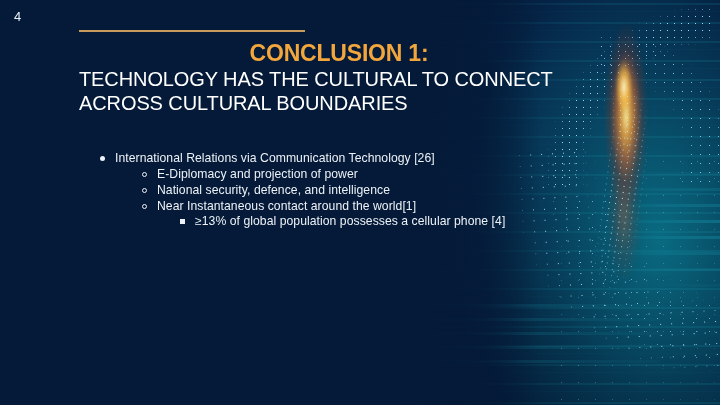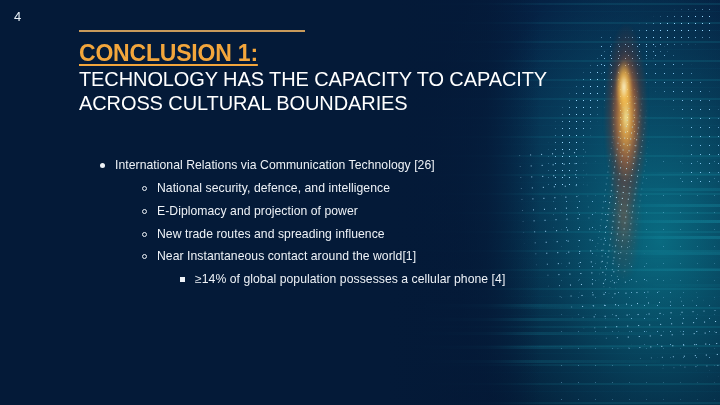--- a/index.html
+++ b/index.html
@@ -235,45 +235,44 @@
     height: 2px;
     background: #c89a5b;
     margin-bottom: 10px;
   }
   .title-accent {
     font-size: 23px;
     font-weight: bold;
     color: #f3a63c;
     letter-spacing: -0.2px;
     line-height: 1.04;
-    text-decoration: underline;
     text-underline-offset: 3px;
     text-decoration-thickness: 2px;
     margin: 0;
+    text-align: center;
   }
   .title-main {
     font-size: 20px;
     color: #ffffff;
     line-height: 1.18;
     letter-spacing: -0.1px;
     margin: 2px 0 0 0;
     white-space: pre-line;
   }
 
   .bullets {
     position: absolute;
     left: 89px;
     top: 151px;
     width: 420px;
     color: #eef2f7;
   }
   .bullet-row {
     display: flex;
     align-items: flex-start;
-    margin-top: 7px;
   }
   .marker {
     flex: 0 0 auto;
     display: flex;
     justify-content: center;
     align-items: flex-start;
     line-height: 1;
   }
   .bullet-text {
     font-size: 12.2px;
@@ -325,56 +324,50 @@
     <div class="dots dots-spine"></div>
     <div class="dots dots-glow-mix"></div>
     <div class="veil"></div>
   </div>
 
   <div class="page-number">4</div>
 
   <div class="content">
     <div class="title-rule"></div>
     <div class="title-accent">CONCLUSION 1:</div>
-    <div class="title-main">TECHNOLOGY HAS THE CAPACITY TO CAPACITY
+    <div class="title-main">TECHNOLOGY HAS THE CULTURAL TO CONNECT
 ACROSS CULTURAL BOUNDARIES</div>
   </div>
 
   <div class="bullets">
       <div class="bullet-row lvl1">
         <span class="marker">
           <span class="dot"></span>
         </span>
         <span class="bullet-text">International Relations via Communication Technology [26]</span>
       </div>
       <div class="bullet-row lvl2">
         <span class="marker">
           <span class="circle"></span>
         </span>
+        <span class="bullet-text">E-Diplomacy and projection of power</span>
+      </div>
+      <div class="bullet-row lvl2">
+        <span class="marker">
+          <span class="circle"></span>
+        </span>
         <span class="bullet-text">National security, defence, and intelligence</span>
       </div>
       <div class="bullet-row lvl2">
         <span class="marker">
           <span class="circle"></span>
         </span>
-        <span class="bullet-text">E-Diplomacy and projection of power</span>
-      </div>
-      <div class="bullet-row lvl2">
-        <span class="marker">
-          <span class="circle"></span>
-        </span>
-        <span class="bullet-text">New trade routes and spreading influence</span>
-      </div>
-      <div class="bullet-row lvl2">
-        <span class="marker">
-          <span class="circle"></span>
-        </span>
         <span class="bullet-text">Near Instantaneous contact around the world[1]</span>
       </div>
       <div class="bullet-row lvl3">
         <span class="marker">
           <span class="square"></span>
         </span>
-        <span class="bullet-text">≥14% of global population possesses a cellular phone [4]</span>
+        <span class="bullet-text">≥13% of global population possesses a cellular phone [4]</span>
       </div>
     </div>
 
 </div>
 
 </body></html>

